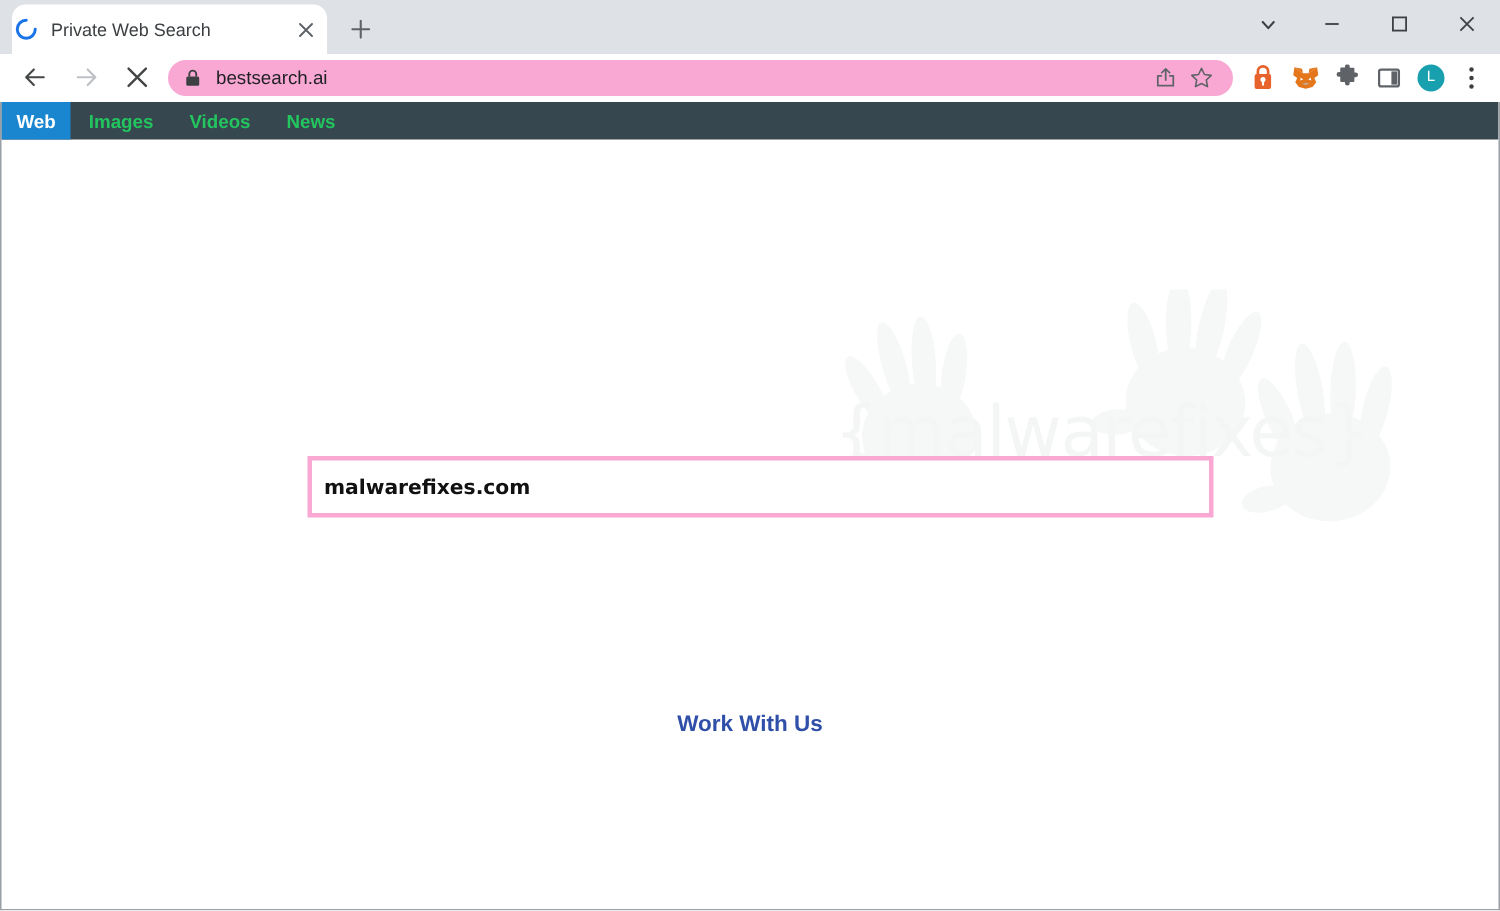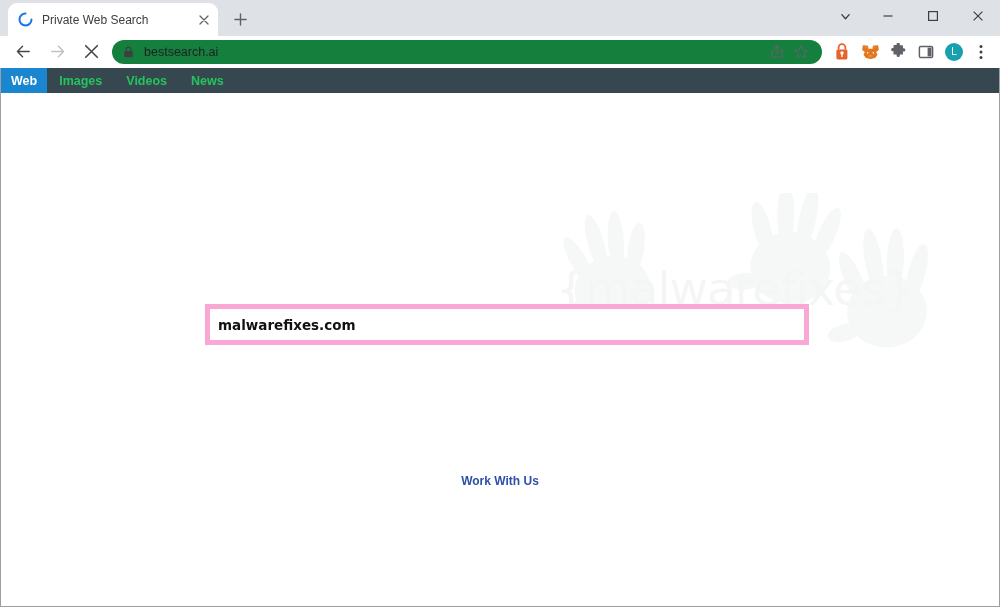--- a/index.html
+++ b/index.html
@@ -32,21 +32,21 @@
   }
   .tab {
     position: relative;
     margin-left: 8px;
     width: 210px;
     height: 33px;
     background: #ffffff;
     border-radius: 9px 9px 0 0;
     display: flex;
     align-items: center;
-    padding: 0 6px 0 10px;
+    padding: 0 6px 0 2px;
     box-sizing: border-box;
   }
   .tab .spinner {
     width: 15px;
     height: 15px;
     flex: 0 0 15px;
     position: relative;
   }
   .tab .spinner svg { display:block; }
   .tab-title {
@@ -117,21 +117,21 @@
     color: #5f6368;
   }
   .nav-btn.back { color: #444746; }
   .nav-btn.fwd { color: #bdc1c6; }
   .nav-btn.stop { color: #444746; }
 
   .omnibox {
     flex: 1;
     height: 24px;
     margin: 0 6px 0 4px;
-    background: #15803d;
+    background: #f9a8d4;
     border-radius: 13px;
     display: flex;
     align-items: center;
     padding: 0 10px;
     box-sizing: border-box;
   }
   .omnibox .lock { width: 13px; height: 13px; flex: 0 0 13px; display:flex; align-items:center; justify-content:center; color:#3c4043;}
   .omni-url {
     margin-left: 9px;
     font-size: 12.5px;
@@ -236,21 +236,21 @@
     bottom: 0;
   }
 
   .searchbox {
     position: absolute;
     left: 204px;
     top: 211px;
     width: 604px;
     height: 41px;
     box-sizing: border-box;
-    border: 5px solid #f9a8d4;
+    border: 3px solid #f9a8d4;
     background: #ffffff;
     font-family: "DejaVu Sans", sans-serif;
     font-size: 13.5px;
     color: #111111;
     padding: 0 8px;
     outline: none;
     font-weight: 600;
   }
 
   .searchbtn {
@@ -267,21 +267,21 @@
     color: #1a1a1a;
     cursor: default;
   }
 
   .worklink {
     position: absolute;
     left: 0;
     right: 0;
     top: 381px;
     text-align: center;
-    font-size: 12px;
+    font-size: 15px;
     color: #2f4fa8;
     font-weight: bold;
     text-decoration: none;
     font-family: "Liberation Sans", sans-serif;
   }
 </style>
 </head>
 <body>
 
 <div id="app">

